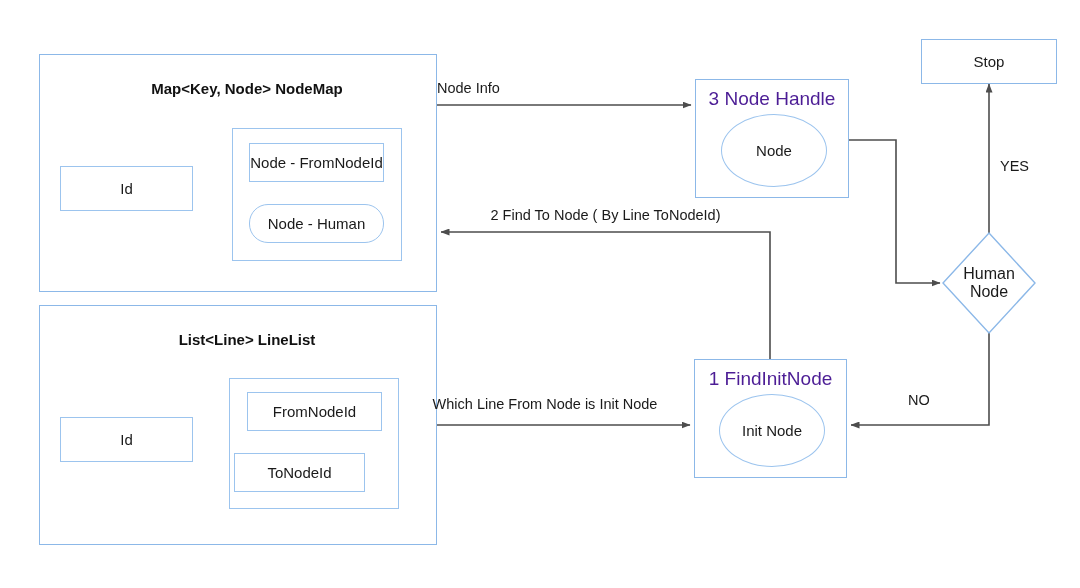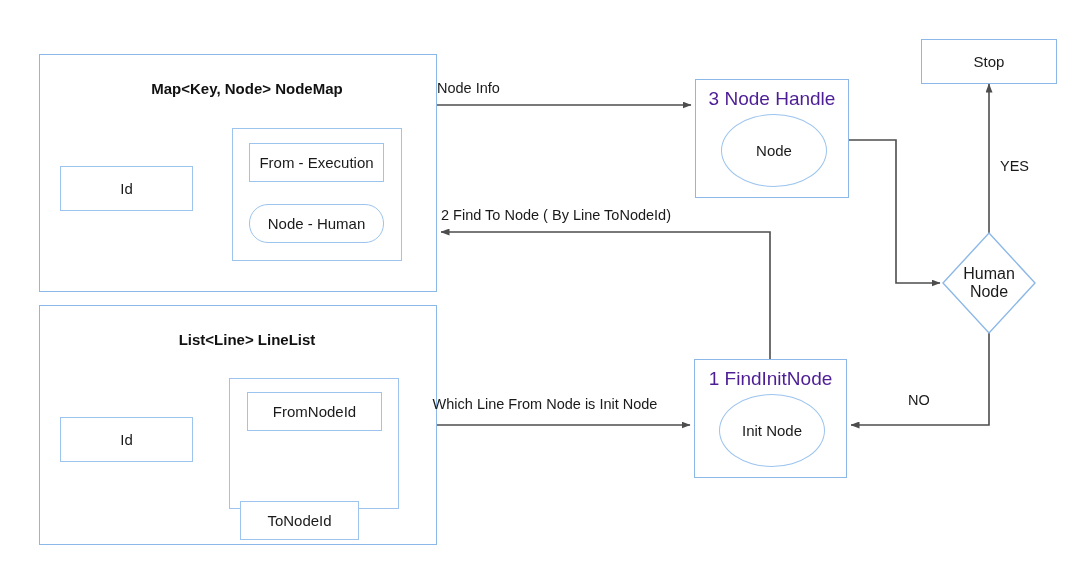--- a/index.html
+++ b/index.html
@@ -146,39 +146,39 @@
 <div class="node container-box" style="left:39px; top:54px; width:398px; height:238px;">
 </div>
 <div class="container-title" style="left:39px; top:80px; width:398px;">Map&lt;Key, Node&gt; NodeMap</div>
 
 <div class="field-box" style="left:60px; top:166px; width:133px; height:45px;">
   <span>Id</span>
 </div>
 
 <div class="group-box" style="left:232px; top:128px; width:170px; height:133px;"></div>
 <div class="field-box" style="left:249px; top:143px; width:135px; height:39px;">
-  <span>From - Execution</span>
+  <span>Node - FromNodeId</span>
 </div>
 <div class="field-box" style="left:249px; top:204px; width:135px; height:39px;border-radius:19px;">
   <span>Node - Human</span>
 </div>
 
 <div class="node container-box" style="left:39px; top:305px; width:398px; height:240px;">
 </div>
 <div class="container-title" style="left:39px; top:331px; width:398px;">List&lt;Line&gt; LineList</div>
 
 <div class="field-box" style="left:60px; top:417px; width:133px; height:45px;">
   <span>Id</span>
 </div>
 
 <div class="group-box" style="left:229px; top:378px; width:170px; height:131px;"></div>
 <div class="field-box" style="left:247px; top:392px; width:135px; height:39px;">
   <span>FromNodeId</span>
 </div>
-<div class="field-box" style="left:240px; top:453px; width:119px; height:39px;margin-top:48px;">
+<div class="field-box" style="left:234px; top:453px; width:131px; height:39px;">
   <span>ToNodeId</span>
 </div>
 
 <div class="proc-box" style="left:695px; top:79px; width:154px; height:119px;">
   <div class="proc-label">3 Node Handle</div>
 </div>
 <div class="ellipse" style="left:721px; top:114px; width:106px; height:73px;">
   <span>Node</span>
 </div>
 
@@ -195,19 +195,19 @@
     <div>Node</div>
   </div>
 </div>
 
 <div class="stop-box" style="left:921px; top:39px; width:136px; height:45px;">
   <span>Stop</span>
 </div>
 
 <div class="edge-label" style="left:437px; top:80px; width:254px; text-align:left;">Node Info</div>
 
-<div class="edge-label" style="left:441px; top:207px; width:329px; text-align:left;">2 Find To Node ( By Line ToNodeId)</div>
+<div class="edge-label" style="left:441px; top:207px; width:329px; text-align:center;">2 Find To Node ( By Line ToNodeId)</div>
 
 <div class="edge-label" style="left:400px; top:396px; width:290px; text-align:center;">Which Line From Node is Init Node</div>
 
 <div class="edge-label" style="left:1000px; top:158px;">YES</div>
 
 <div class="edge-label" style="left:908px; top:392px;">NO</div>
 
 </body></html>

